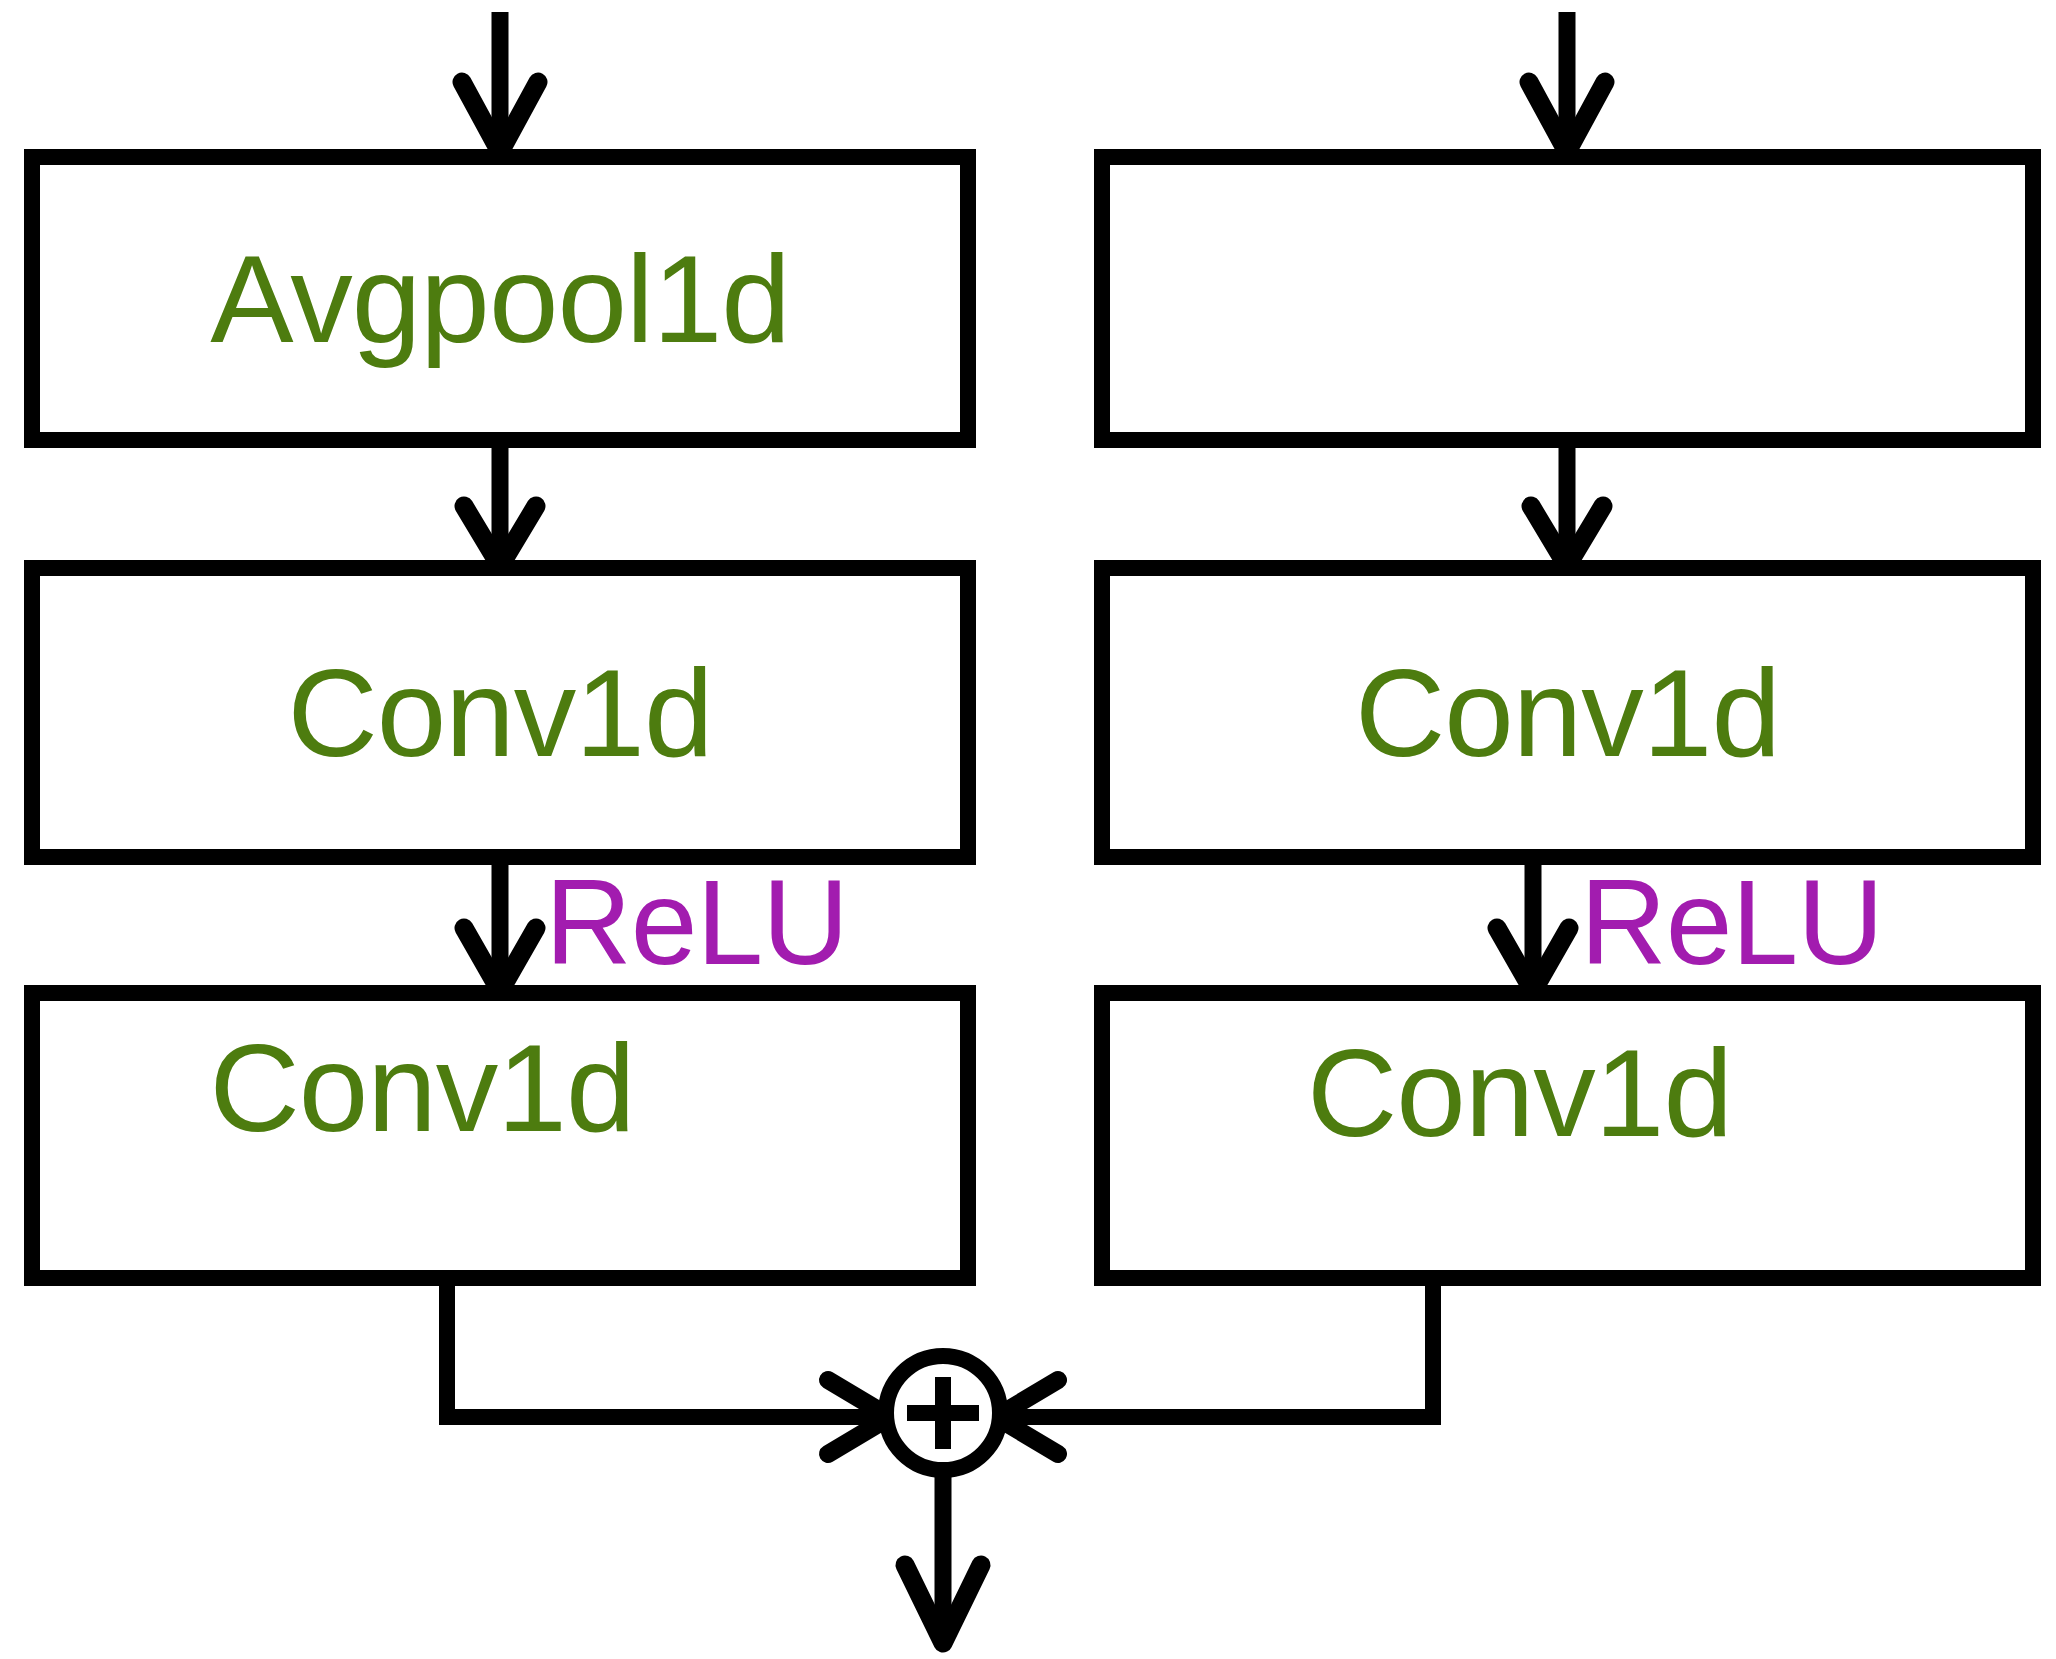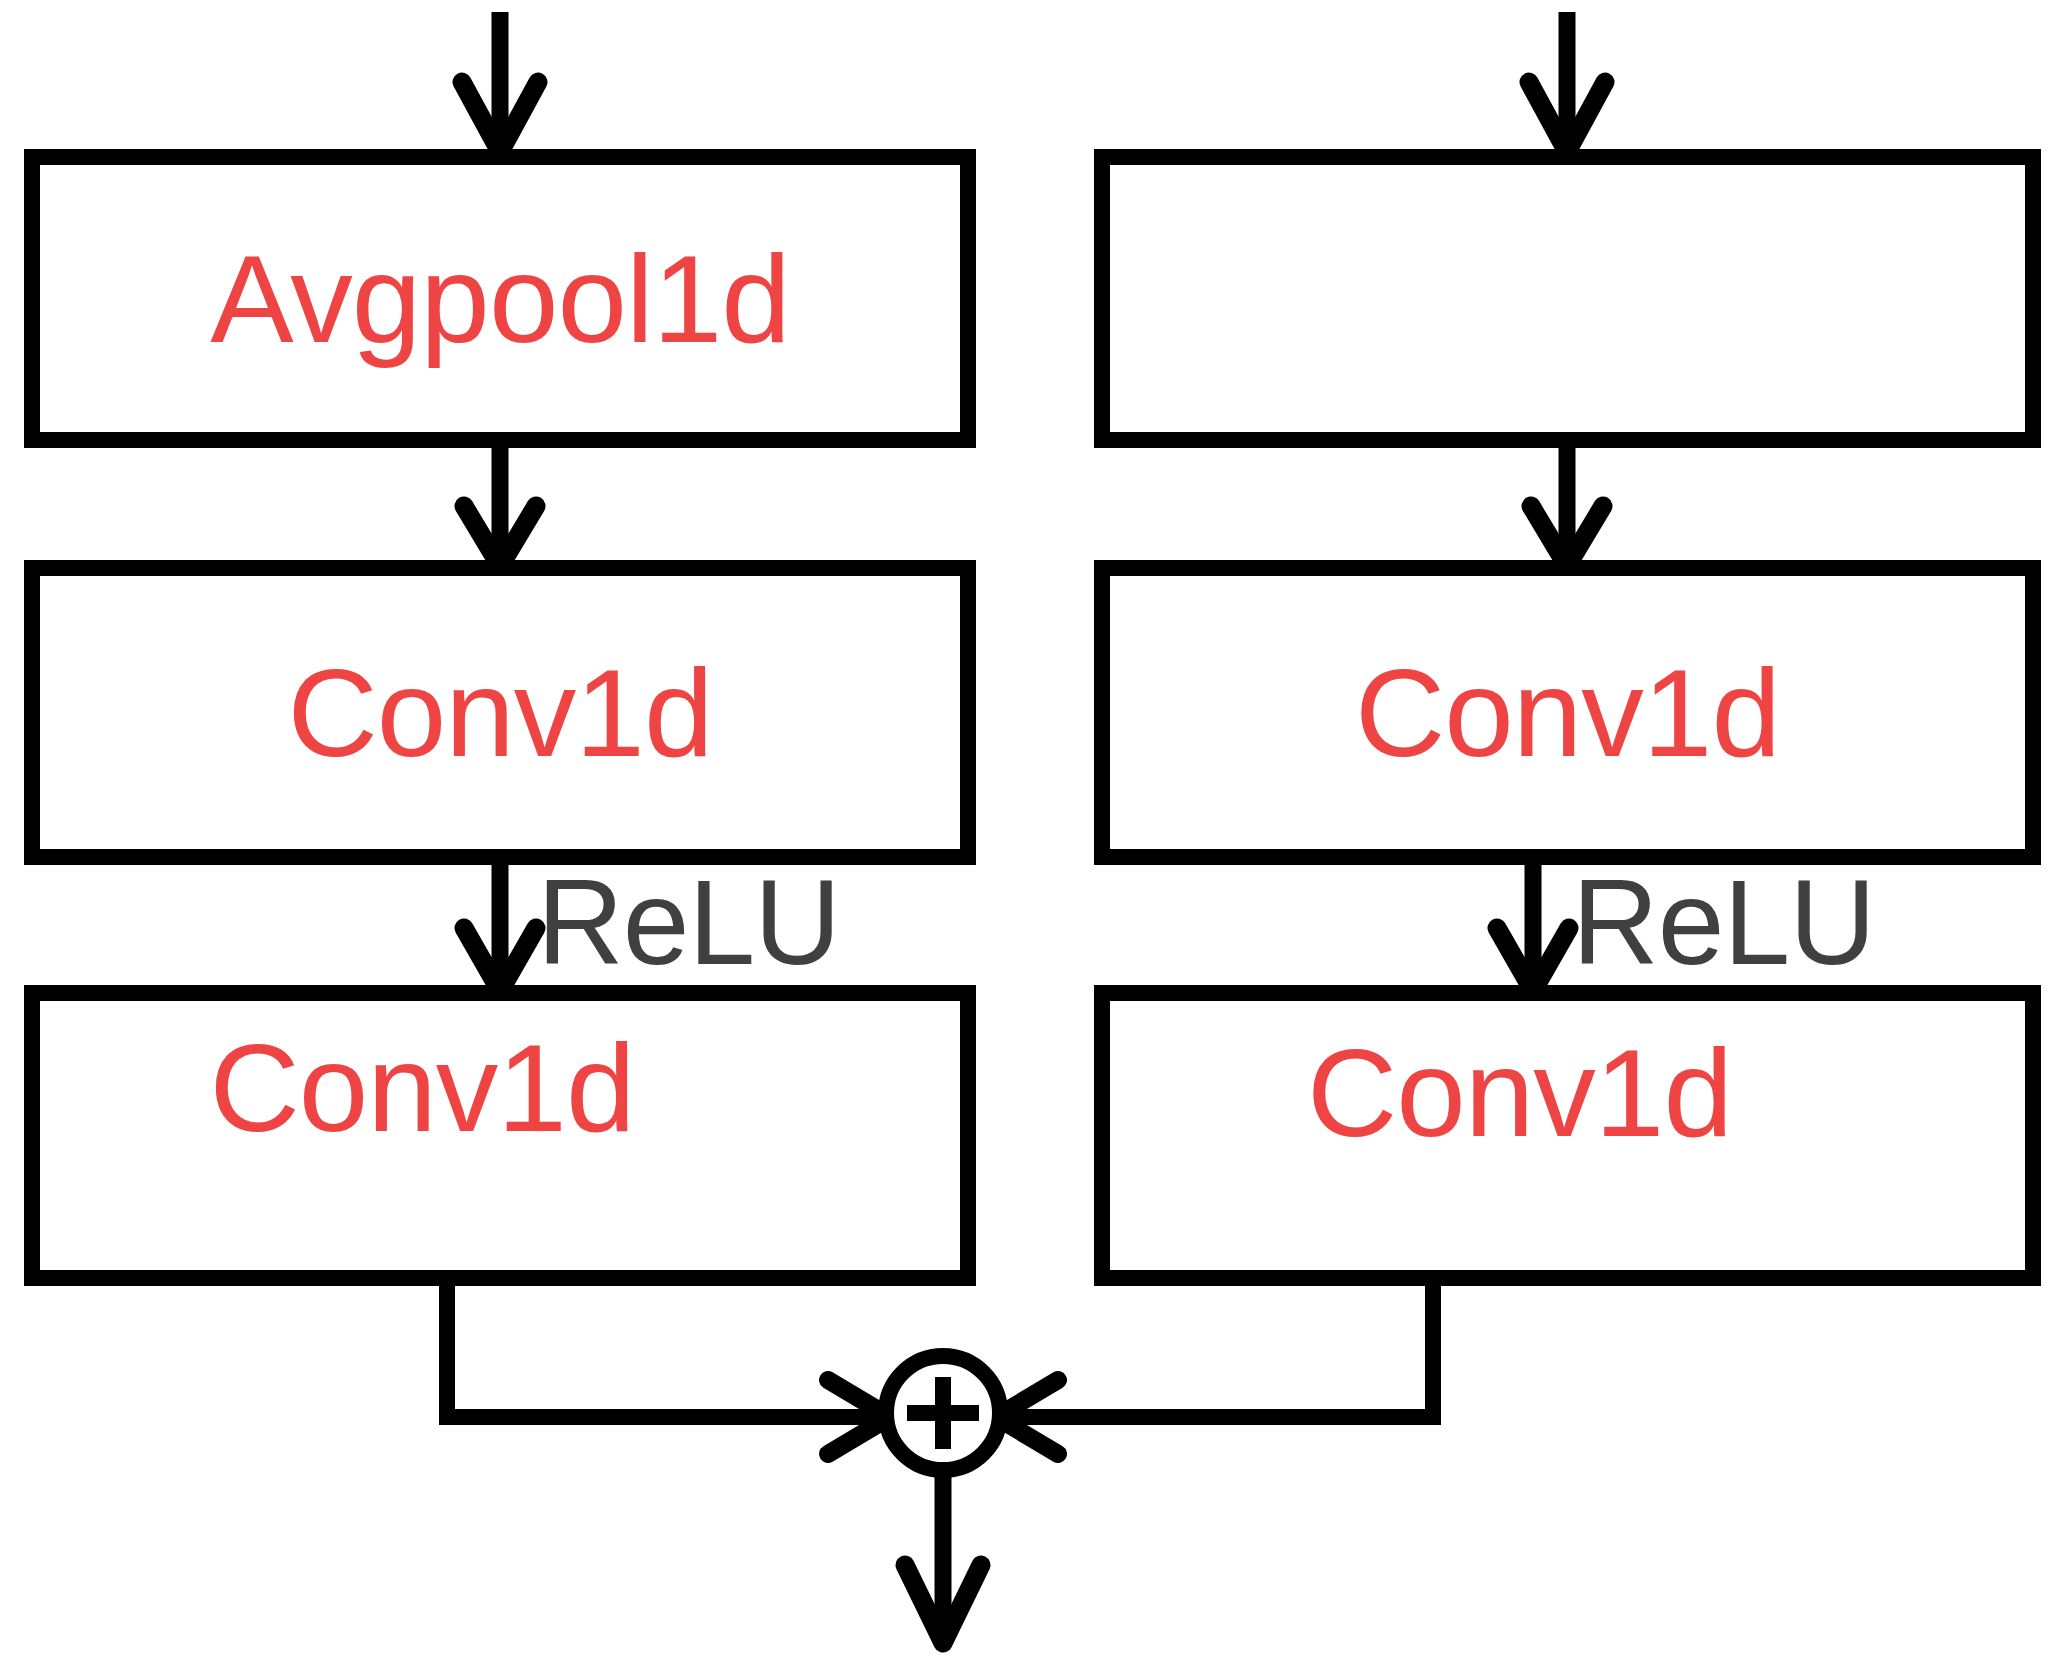--- a/index.html
+++ b/index.html
@@ -11,33 +11,34 @@
     height:1659px;
     background:#ffffff;
     overflow:hidden;
   }
   #stage svg{position:absolute;left:0;top:0;width:2056px;height:1659px;}
 
   .blk-label{
     position:absolute;
     font-family:"Liberation Sans",sans-serif;
     font-weight:400;
-    color:#ef4444;
+    color:#4d7c0f;
     white-space:nowrap;
     line-height:1;
     letter-spacing:-1px;
   }
   .edge-label{
     position:absolute;
     font-family:"Liberation Sans",sans-serif;
     font-weight:400;
-    color:#404040;
+    color:#a21caf;
     white-space:nowrap;
     line-height:1;
     letter-spacing:-1px;
+    margin-left:8px;
   }
 </style>
 </head>
 <body>
 
 <div id="stage">
 
   <svg viewBox="0 0 2056 1659" xmlns="http://www.w3.org/2000/svg">
 
     <defs>

